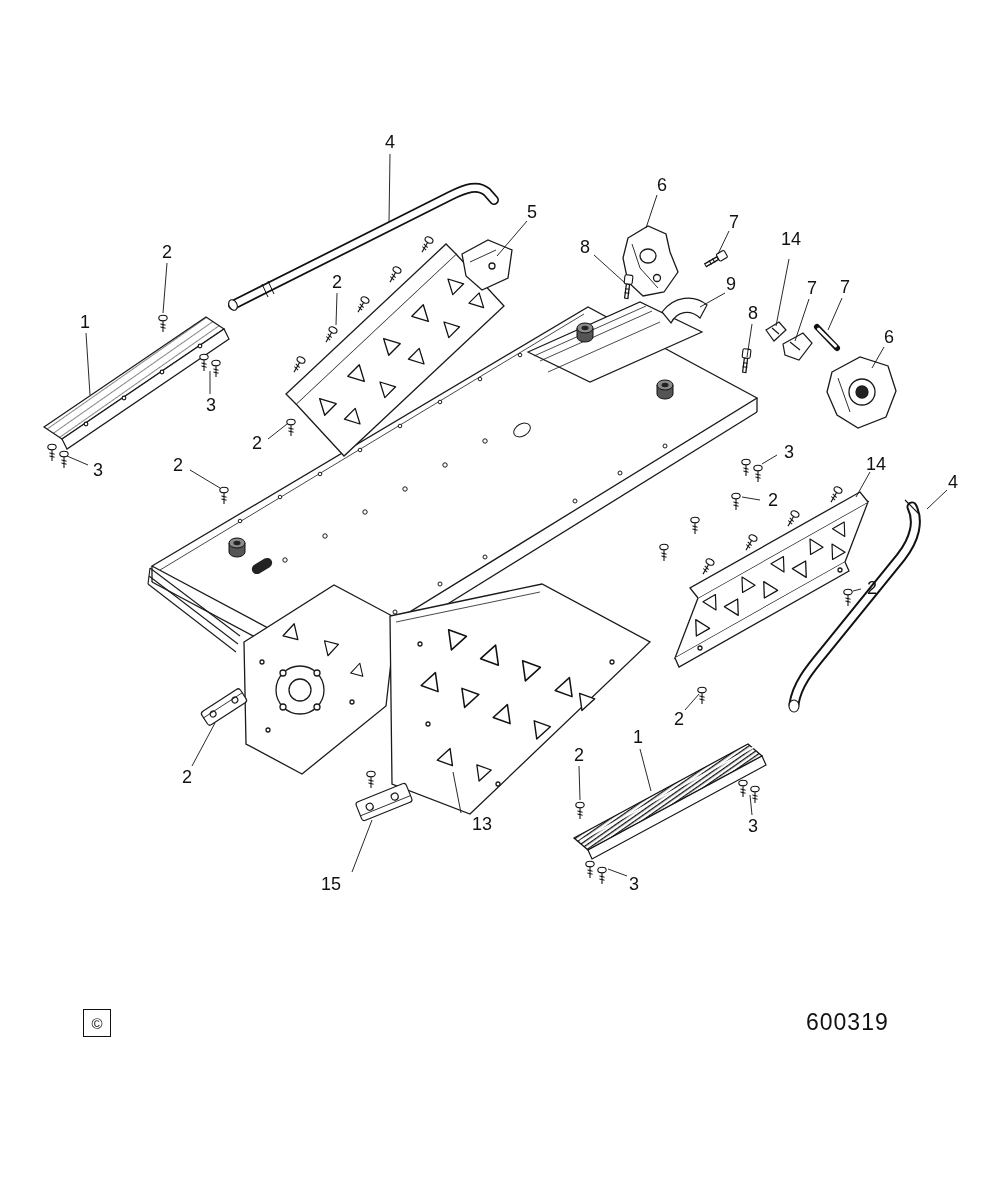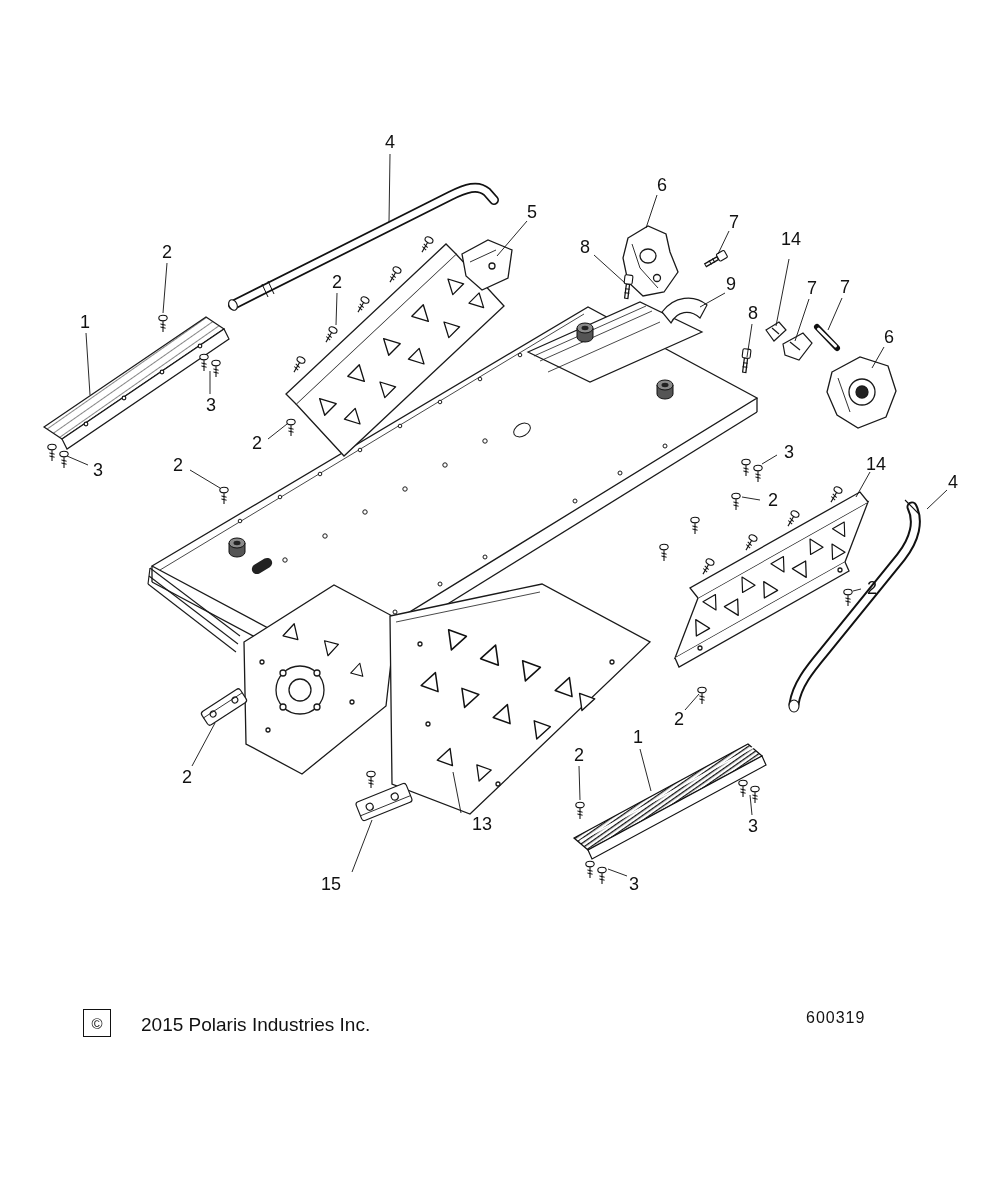--- a/index.html
+++ b/index.html
@@ -3,21 +3,21 @@
 <meta charset="utf-8">
 <style>
   html,body{margin:0;padding:0;background:#fff;}
   .stage{position:relative;width:1004px;height:1200px;background:#fff;overflow:hidden;
          font-family:"Liberation Sans",sans-serif;color:#111;}
   .art{position:absolute;left:0;top:0;}
   .co{position:absolute;transform:translate(-50%,-50%);font-size:18px;line-height:1;color:#111;}
   .footer-box{position:absolute;left:83px;top:1009px;width:26px;height:26px;border:1.6px solid #111;
               display:flex;align-items:center;justify-content:center;font-size:15px;}
   .footer-text{position:absolute;left:141px;top:1014px;font-size:19px;}
-  .part-number{position:absolute;left:806px;top:1009px;font-size:16px;letter-spacing:1px;}
+  .part-number{position:absolute;left:806px;top:1009px;font-size:23px;letter-spacing:1px;}
 </style>
 </head>
 <body>
 
 <div class="stage">
 
 <svg class="art" width="1004" height="1200" viewBox="0 0 1004 1200" xmlns="http://www.w3.org/2000/svg">
   <defs>
     <pattern id="hatch" width="7" height="7" patternUnits="userSpaceOnUse" patternTransform="rotate(55)">
       <rect width="7" height="7" fill="#ffffff"></rect>
@@ -354,16 +354,15 @@
 <div class="co" style="left:482px;top:824px">13</div>
 <div class="co" style="left:331px;top:884px">15</div>
 <div class="co" style="left:638px;top:737px">1</div>
 <div class="co" style="left:579px;top:755px">2</div>
 <div class="co" style="left:753px;top:826px">3</div>
 <div class="co" style="left:634px;top:884px">3</div>
 
 <div class="footer-box">
   <span>©</span>
 </div>
-<div class="footer-text">2015 Polaris Industries Inc.</div>
 <div class="part-number">600319</div>
 
 </div>
 
 </body></html>

